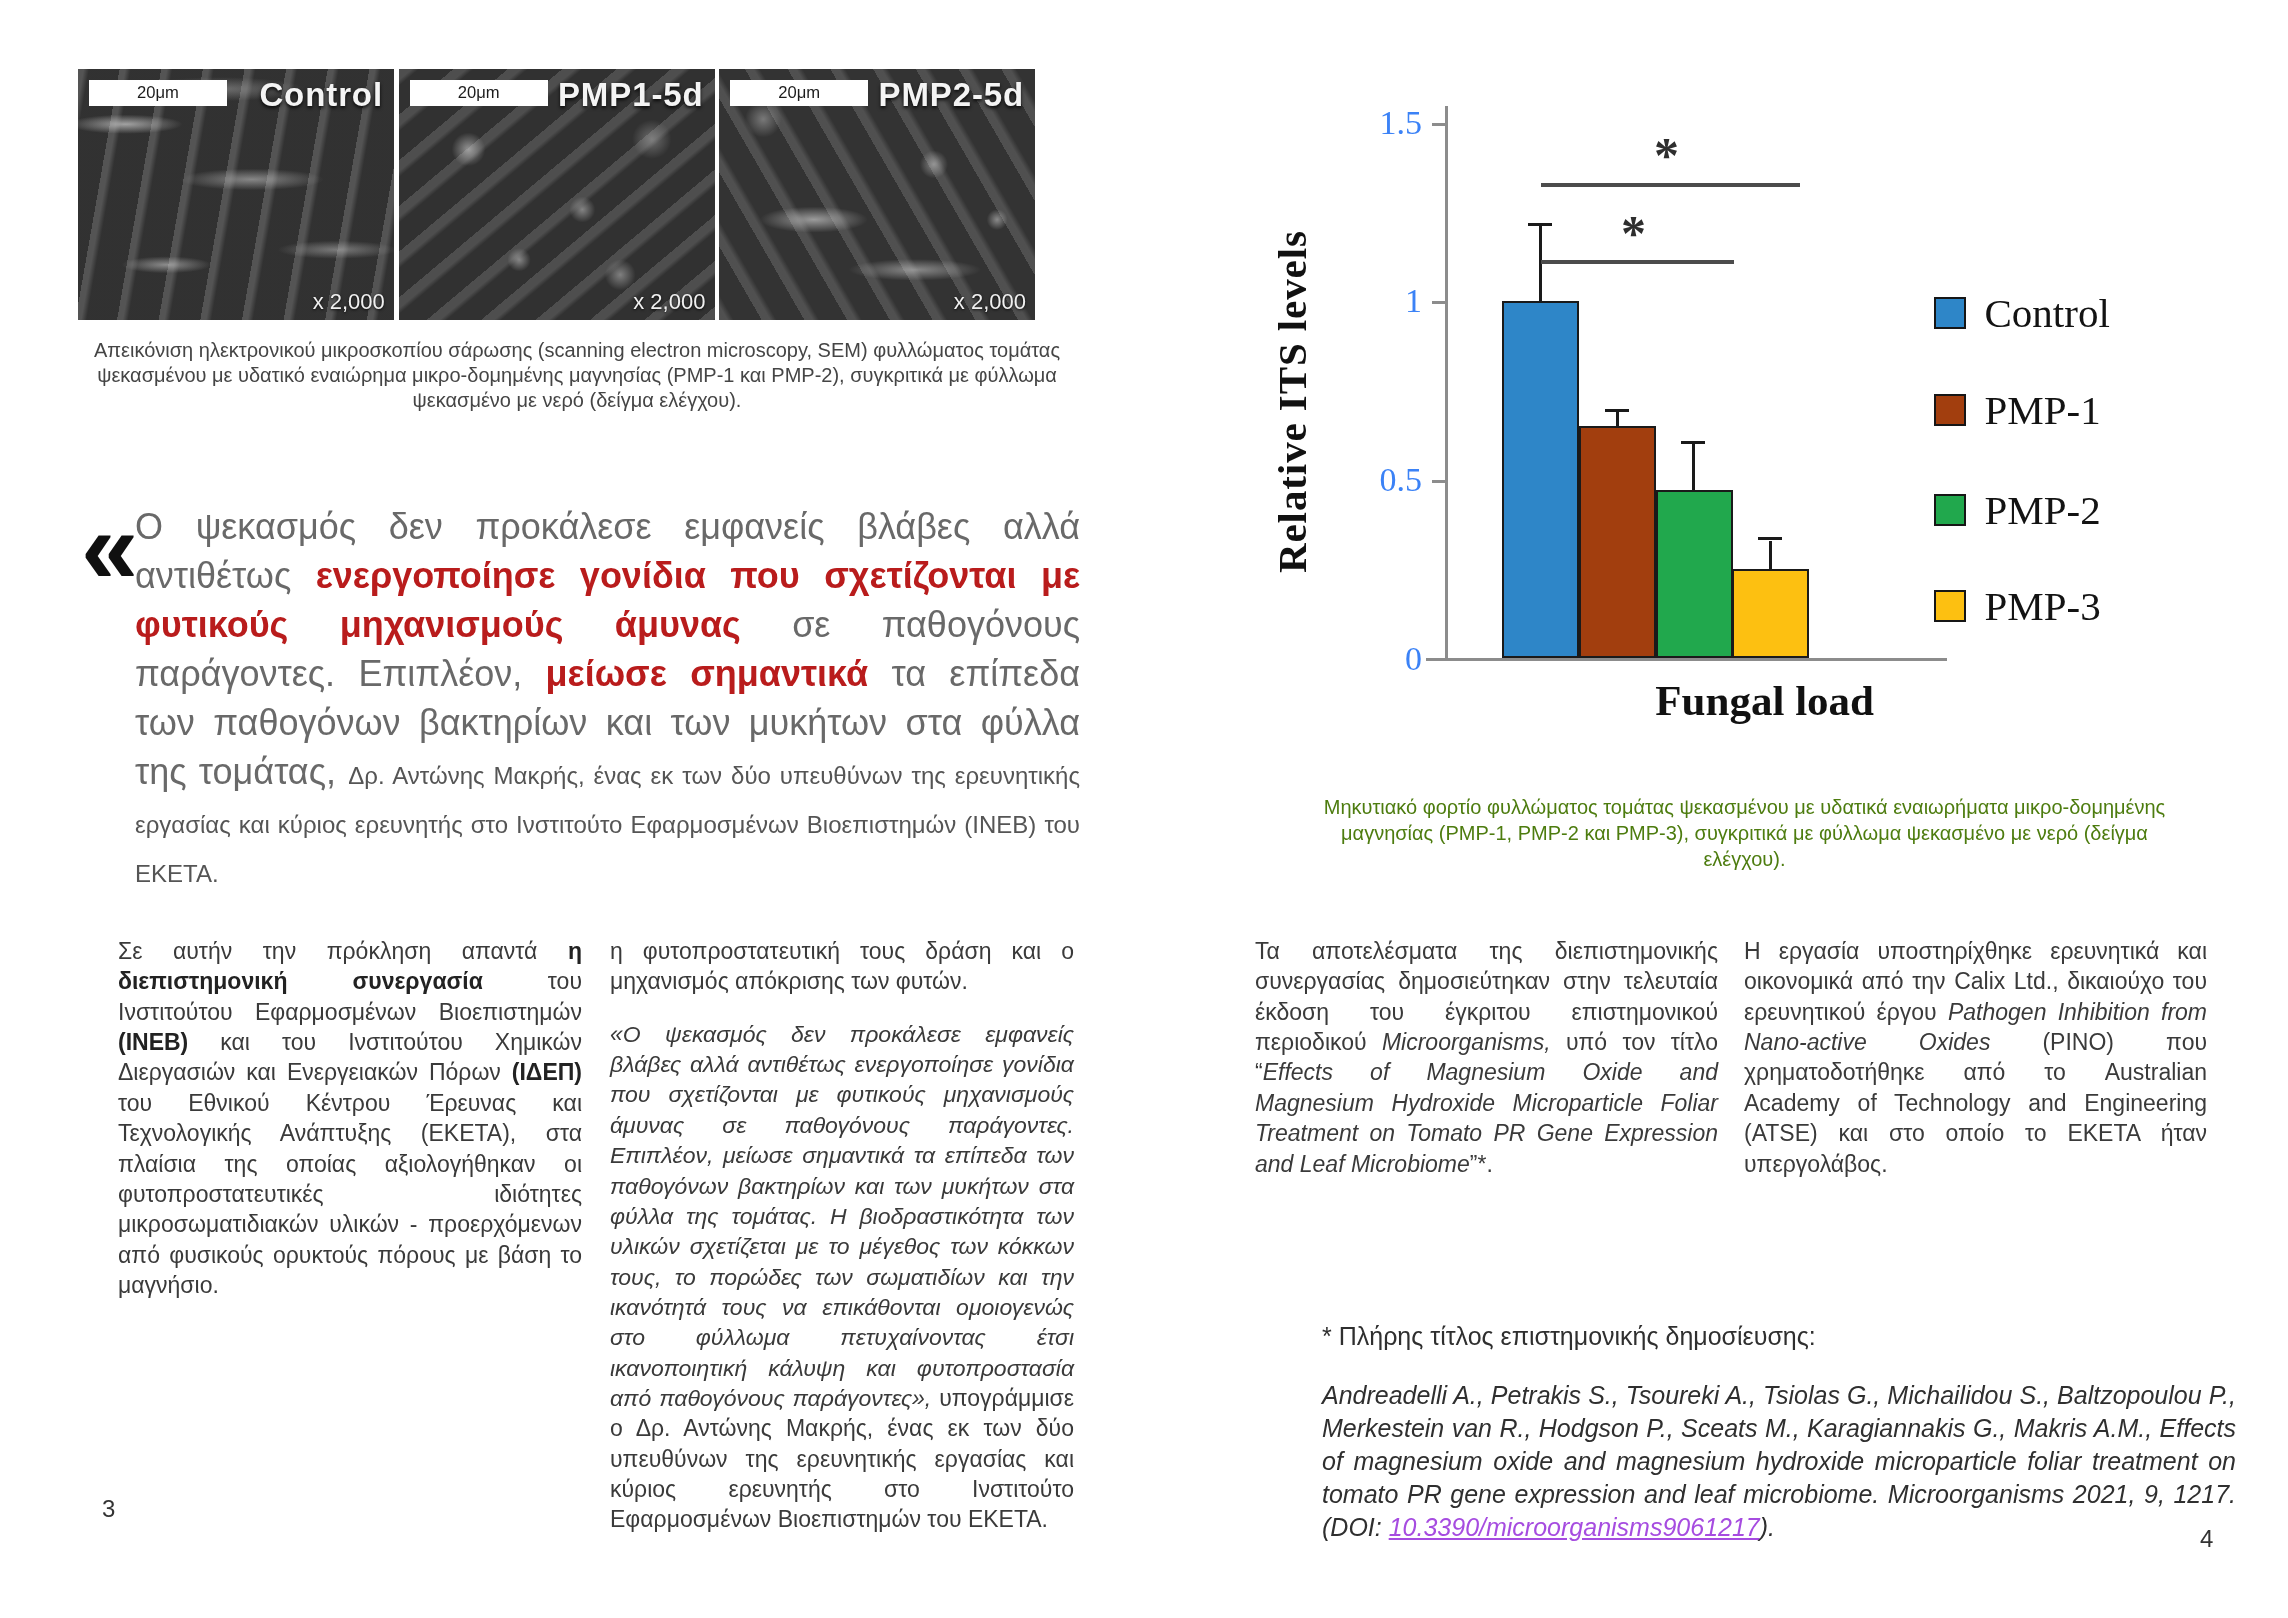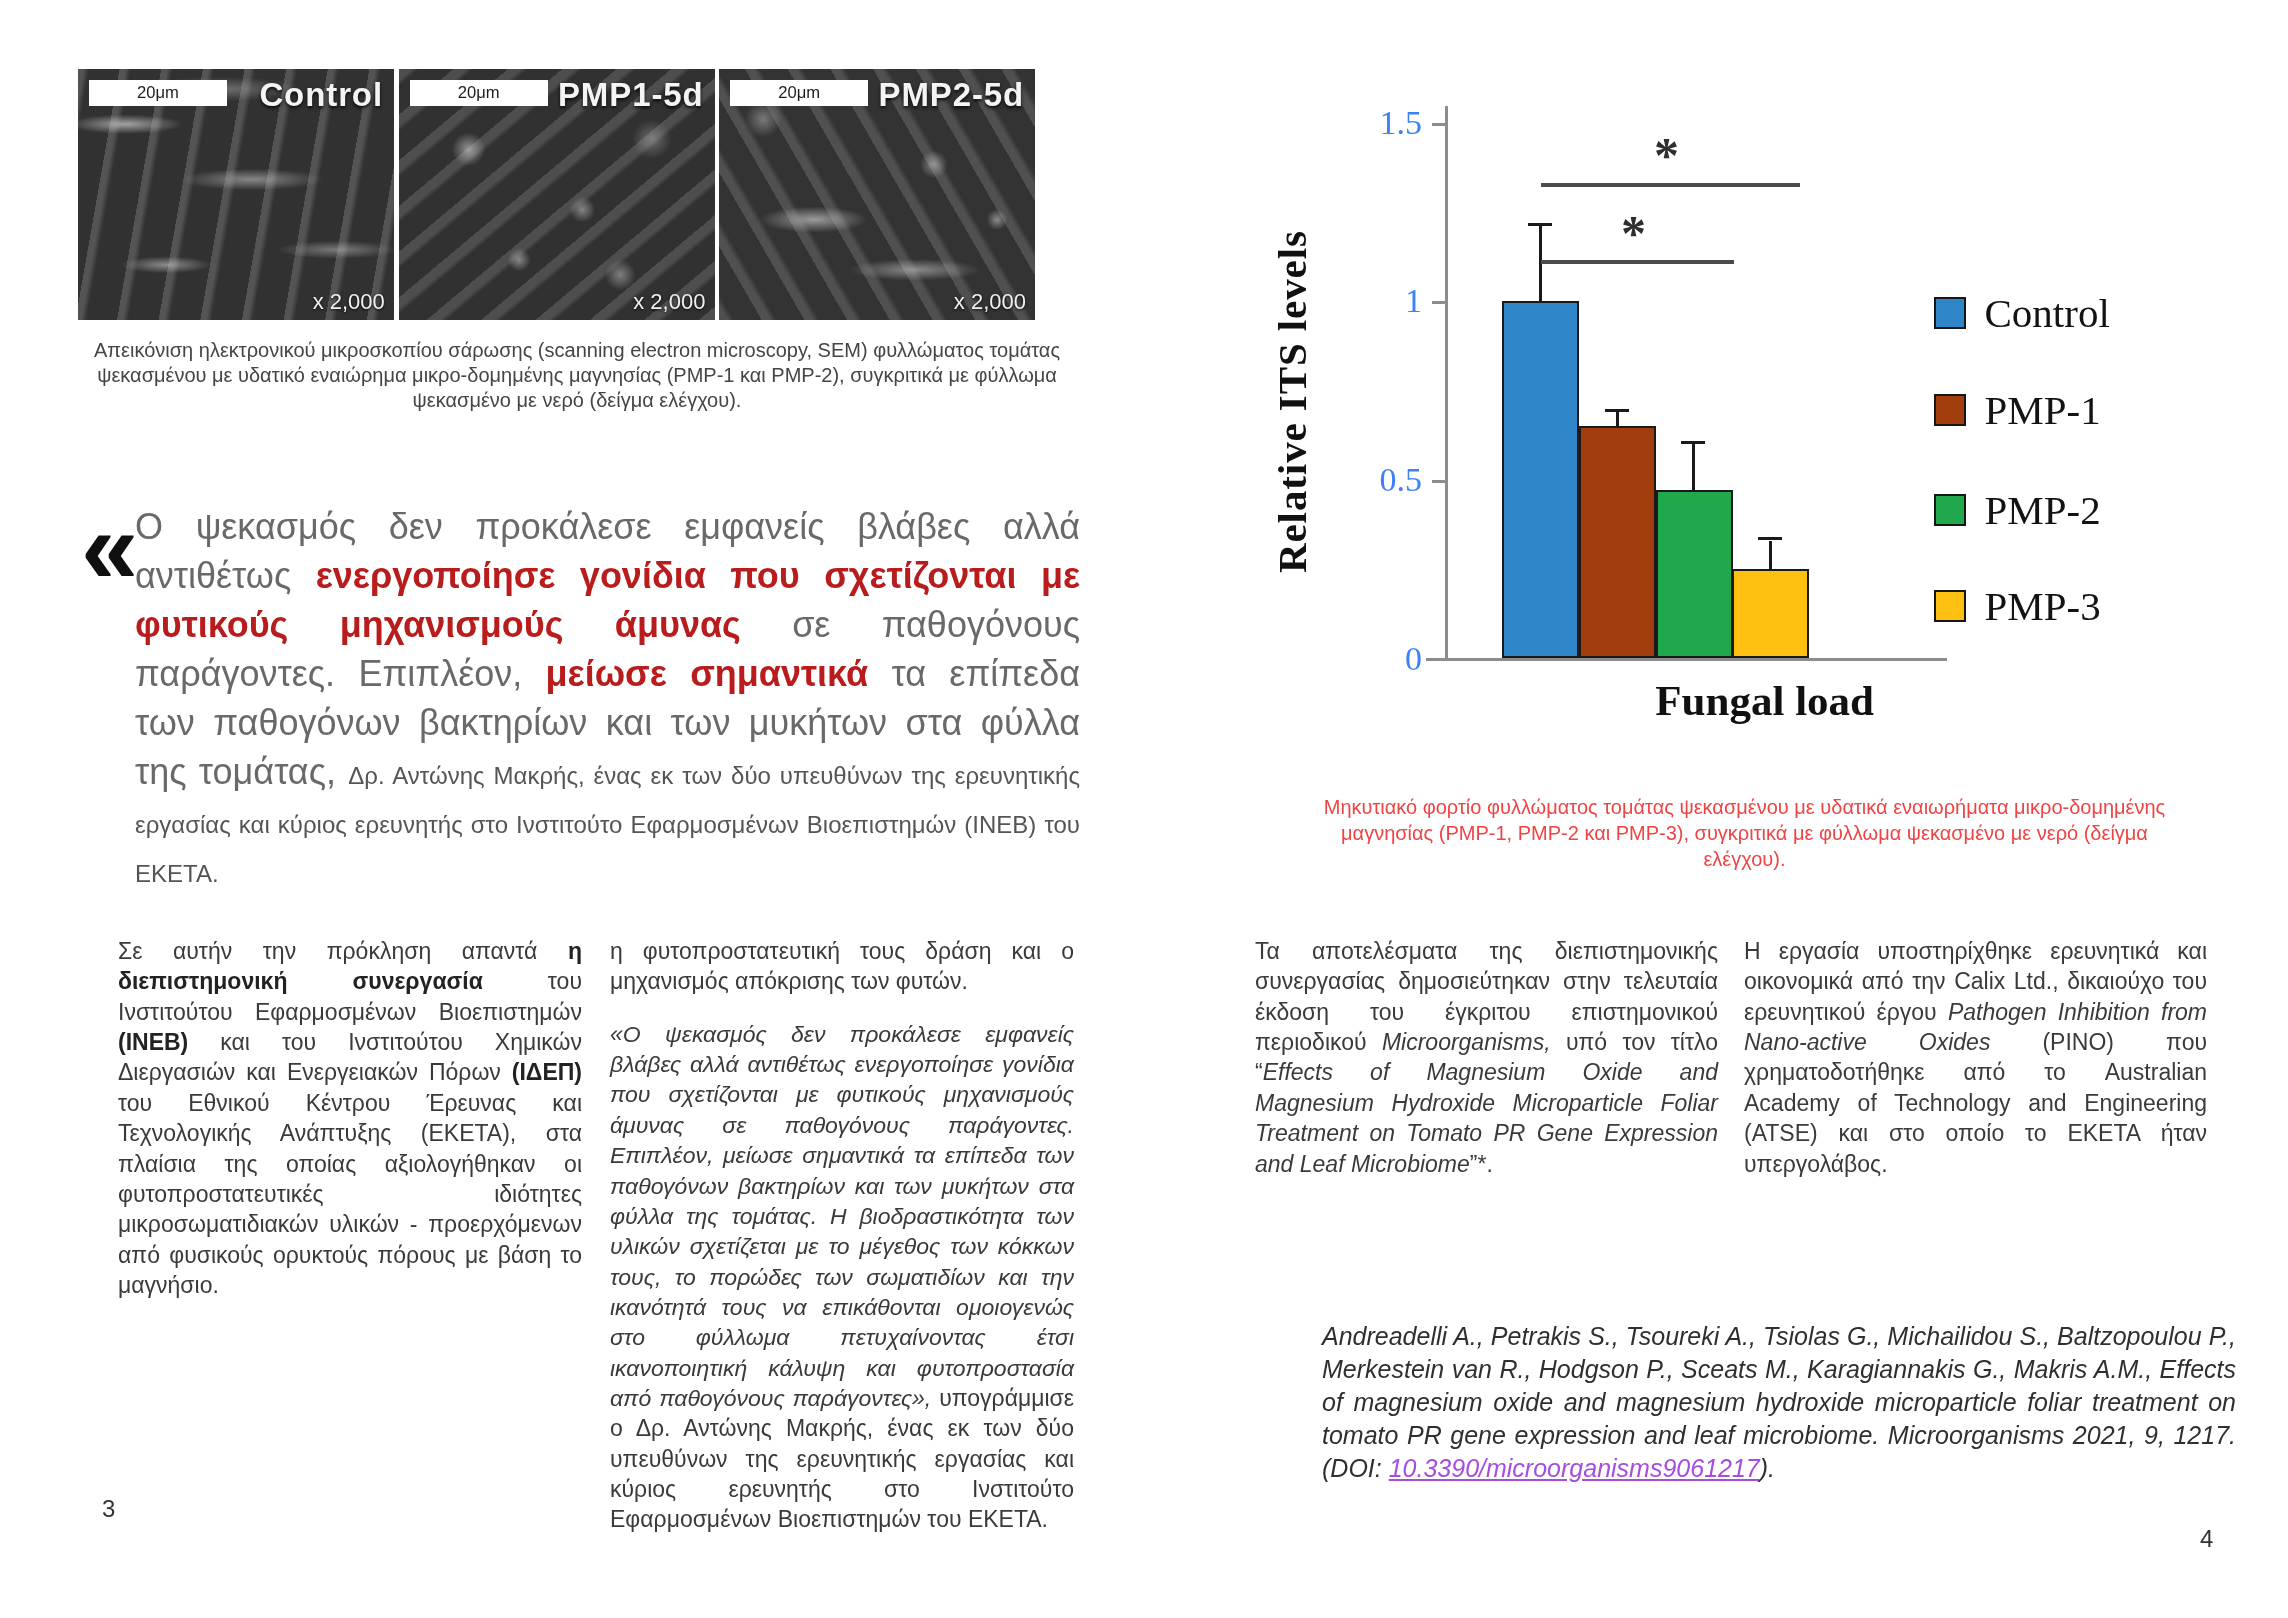--- a/index.html
+++ b/index.html
@@ -76,21 +76,21 @@
   .err-stem{position:absolute;width:2.8px;background:#1a1a1a;}
   .err-cap{position:absolute;width:24px;height:2.8px;background:#1a1a1a;}
   .sigline{position:absolute;height:3.7px;background:#4c4c4c;}
   .sigstar{position:absolute;font-size:50px;color:#2e2e2e;font-weight:700;}
   .xlabel{position:absolute;left:231px;top:607px;width:406px;text-align:right;
           font-size:43px;font-weight:700;color:#111111;}
   .legend-item{position:absolute;left:697px;display:flex;align-items:center;gap:18.5px;}
   .legend-swatch{width:28px;height:28px;border:2.8px solid #161616;box-sizing:content-box;}
   .legend-label{font-size:41px;color:#131313;}
   .chart-caption{position:absolute;left:1320px;top:794px;width:849px;text-align:center;
-                 font-size:20px;line-height:1.3;color:#ef4444;
+                 font-size:20px;line-height:1.3;color:#4d7c0f;
                  font-family:"Liberation Sans","DejaVu Sans",sans-serif;}
 
   
   .footnote{position:absolute;left:1322px;top:1320px;width:914px;font-size:25px;
             line-height:1.32;color:#2f2f2f;}
   .footnote .fn-header{margin:0 0 26px 0;}
   .footnote .fn-ref{margin:0;text-align:justify;font-style:italic;}
   .doi-link{color:#a64ce0;text-decoration:underline;cursor:pointer;}
 </style>
 </head>
@@ -202,19 +202,20 @@
   <div class="cols cols-right">
     <div class="col">
       <p><span>Τα αποτελέσματα της διεπιστημονικής συνεργασίας δημοσιεύτηκαν στην τελευταία έκδοση του έγκριτου επιστημονικού περιοδικού </span><span class="i">Microorganisms,</span><span> υπό τον τίτλο “</span><span class="i">Effects of Magnesium Oxide and Magnesium Hydroxide Microparticle Foliar Treatment on Tomato PR Gene Expression and Leaf Microbiome</span><span>”*.</span></p>
     </div>
     <div class="col">
       <p><span>Η εργασία υποστηρίχθηκε ερευνητικά και οικονομικά από την Calix Ltd., δικαιούχο του ερευνητικού έργου </span><span class="i">Pathogen Inhibition from Nano-active Oxides</span><span> (PINO) που χρηματοδοτήθηκε από το Australian Academy of Technology and Engineering (ATSE) και στο οποίο το ΕΚΕΤΑ ήταν υπεργολάβος.</span></p>
     </div>
   </div>
 
   <div class="footnote">
+    <p class="fn-header">* Πλήρης τίτλος επιστημονικής δημοσίευσης:</p>
     <p class="fn-ref"><span>Andreadelli A., Petrakis S., Tsoureki A., Tsiolas G., Michailidou S., Baltzopoulou P., Merkestein van R., Hodgson P., Sceats M., Karagiannakis G., Makris A.M., Effects of magnesium oxide and magnesium hydroxide microparticle foliar treatment on tomato PR gene expression and leaf microbiome. Microorganisms 2021, 9, 1217. (DOI: </span><a class="doi-link">10.3390/microorganisms9061217</a><span>).</span></p>
   </div>
 
   <div class="pagenum pagenum-right">4</div>
 
 </div>
 
 
 </body></html>

